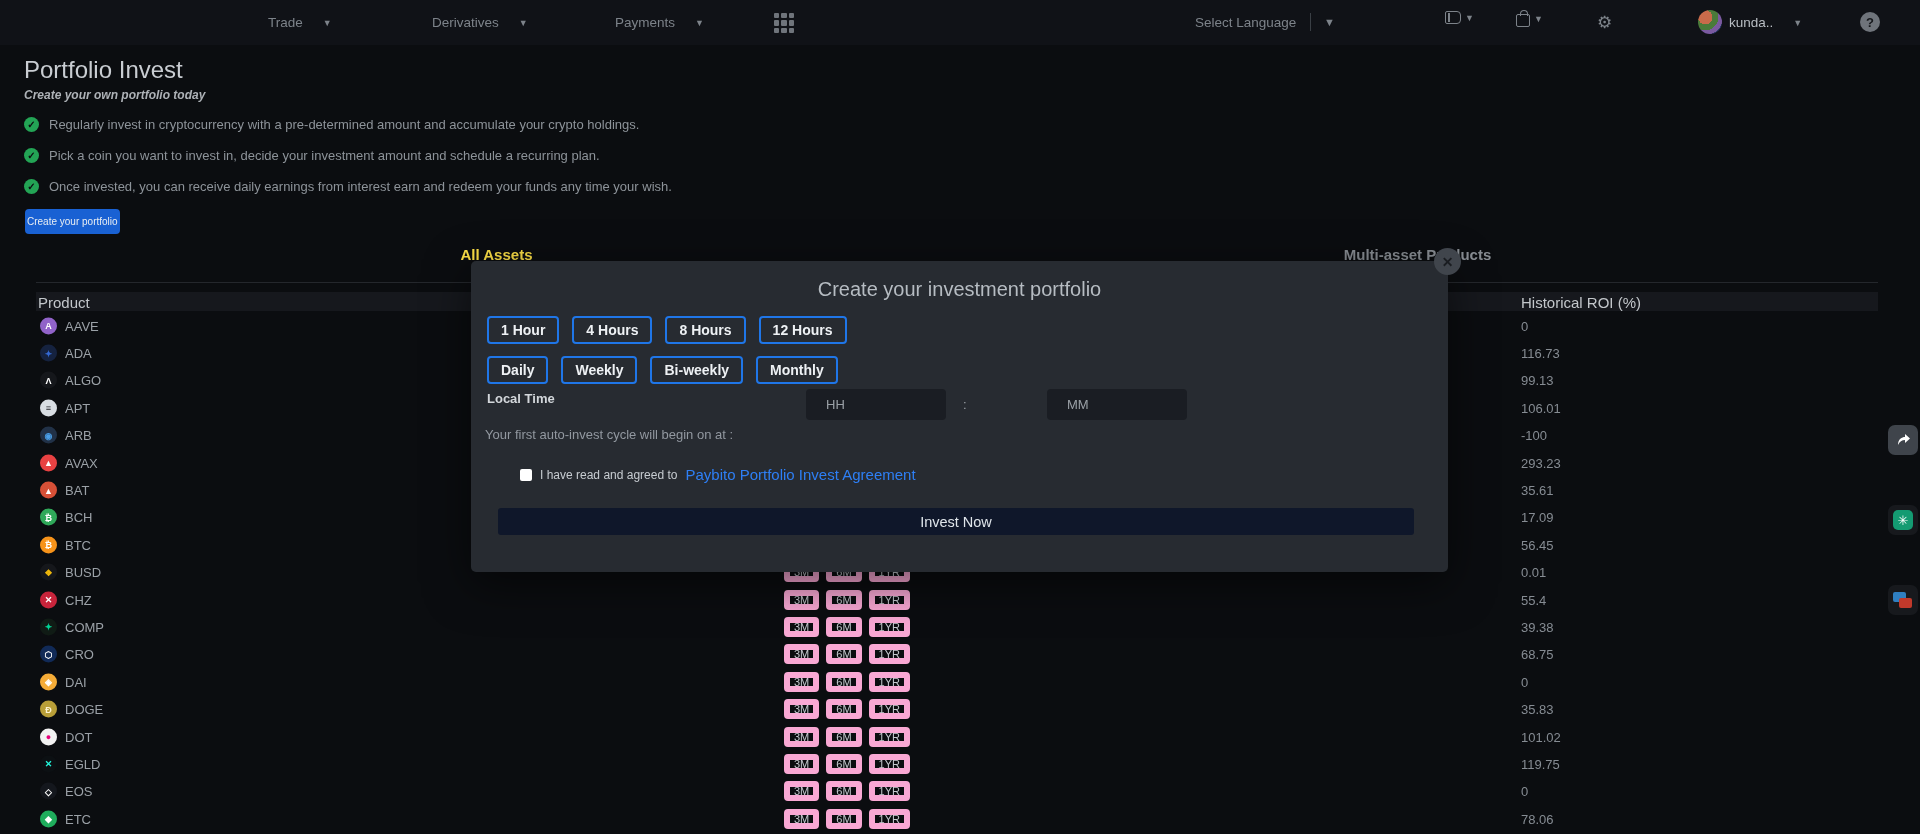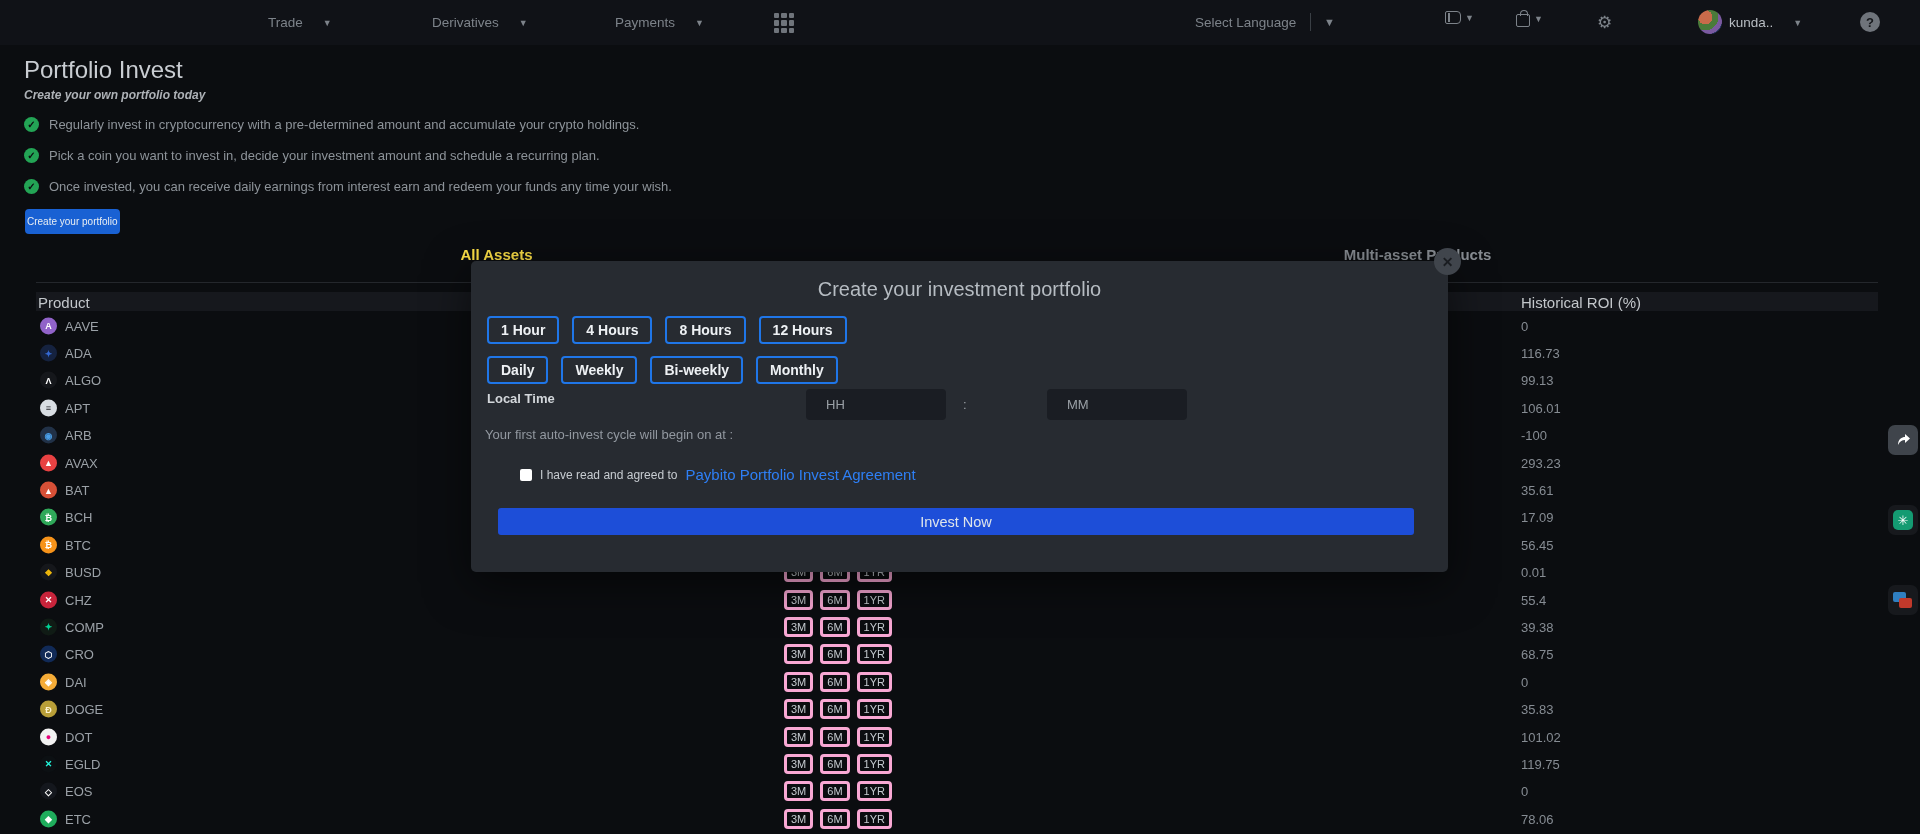--- a/index.html
+++ b/index.html
@@ -59,21 +59,21 @@
   .coin { position:absolute; left:4px; top:50%; transform:translateY(-50%);
     display:flex; align-items:center; gap:8px; }
   .coin-ic { width:17px; height:17px; border-radius:50%; display:flex; align-items:center;
     justify-content:center; font-size:9px; font-weight:bold; }
   .coin-nm { color:#9ba1a7; font-size:13px; }
   .roi { position:absolute; left:1485px; top:50%; transform:translateY(-50%);
     color:#868c93; font-size:13px; }
   .periods { position:absolute; left:748px; top:50%; transform:translateY(-50%);
     display:flex; gap:7px; }
   .pbtn { height:20px; min-width:27px; padding:0 4px; background:transparent;
-    border:3px solid #f9a8d4; border-radius:4px; color:#c6cbd0; font-size:11px;
+    border:6px solid #f9a8d4; border-radius:4px; color:#c6cbd0; font-size:11px;
     display:flex; align-items:center; justify-content:center; cursor:pointer;
     font-family:"Liberation Sans", sans-serif; }
 
   
   .modal { position:absolute; top:261px; left:471px; width:977px; height:311px;
     background:#272b31; border-radius:5px; box-shadow:0 12px 45px rgba(0,0,0,.55); z-index:20; }
   .m-close { position:absolute; top:-13px; right:-13px; width:27px; height:27px; border-radius:50%;
     background:#40454c; color:#1a1d21; font-size:14px; font-weight:bold; border:none;
     display:flex; align-items:center; justify-content:center; cursor:pointer; z-index:21; }
   .m-title { position:absolute; top:17px; left:0; width:100%; text-align:center;
@@ -86,21 +86,21 @@
   .time-in { position:absolute; top:128px; height:31px; background:#1a1d23; border:none;
     border-radius:4px; color:#cfd4d9; font-size:13px; padding-left:20px; width:140px;
     font-family:"Liberation Sans", sans-serif; }
   .time-in::placeholder { color:#9aa0a6; }
   .colon { position:absolute; top:136px; left:492px; color:#9aa0a6; font-size:13px; }
   .begin-txt { position:absolute; top:166px; left:14px; color:#9298a0; font-size:13px; }
   .agree { position:absolute; top:205px; left:13px; display:flex; align-items:center; gap:8px;padding-left:36px; }
   .cbox { width:12px; height:12px; background:#ffffff; border-radius:2px; cursor:pointer; flex:0 0 12px; }
   .agree-txt { color:#c7ccd1; font-size:12px; }
   .agree-link { color:#2e7ff5; font-size:15px; cursor:pointer; }
-  .invest { position:absolute; top:247px; left:27px; width:916px; height:27px; background:#1d4ed8;
+  .invest { position:absolute; top:247px; left:27px; width:916px; height:27px; background:#0f172a;
     border:none; border-radius:3px; color:#dfe5ea; font-size:14.5px; cursor:pointer;
     font-family:"Liberation Sans", sans-serif; }
 
   
   .float-ic { position:absolute; left:1888px; width:30px; height:30px; border-radius:7px;
     display:flex; align-items:center; justify-content:center; cursor:pointer; z-index:30; }
   .f-share { top:425px; background:#3f444b; }
   .f-gpt { top:505px; background:#17191d; }
   .gpt-sq { width:20px; height:20px; border-radius:5px; background:#149b72; color:#fff;
     font-size:13px; display:flex; align-items:center; justify-content:center; }

